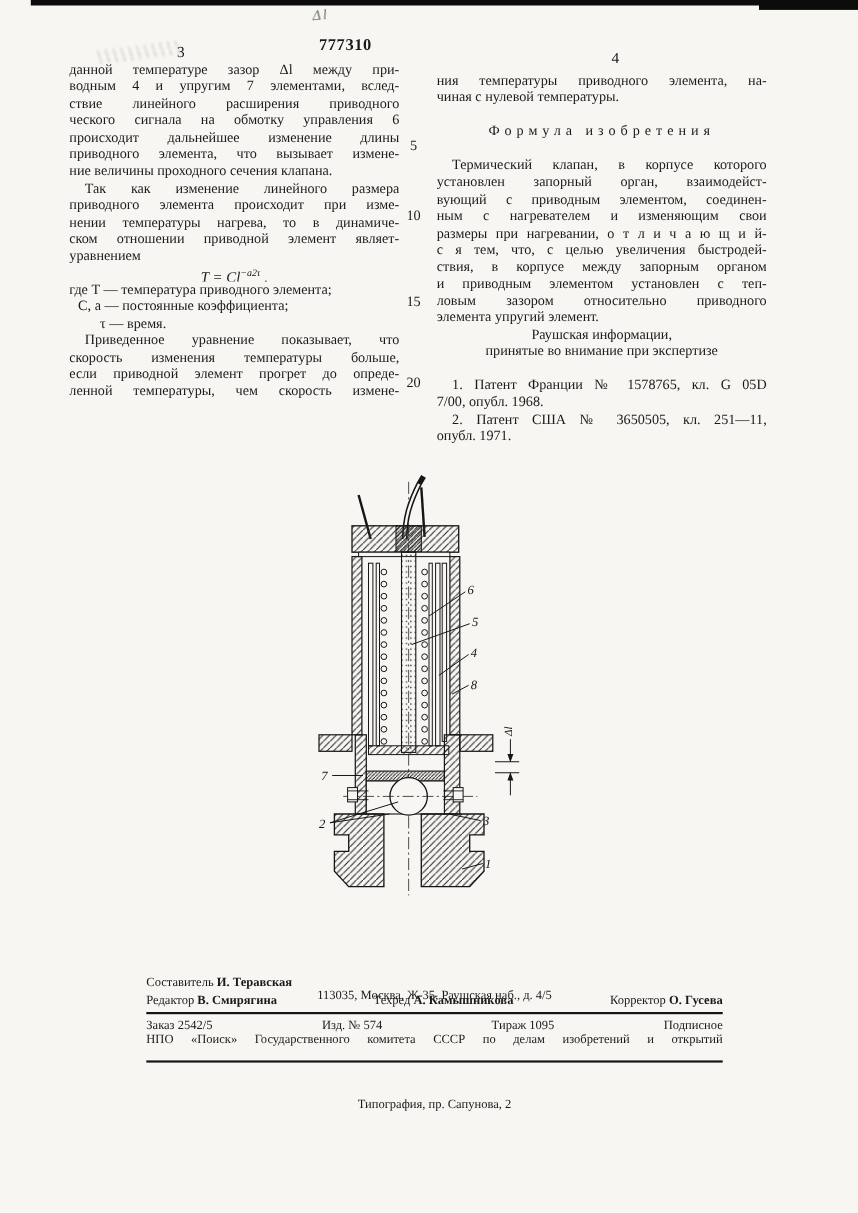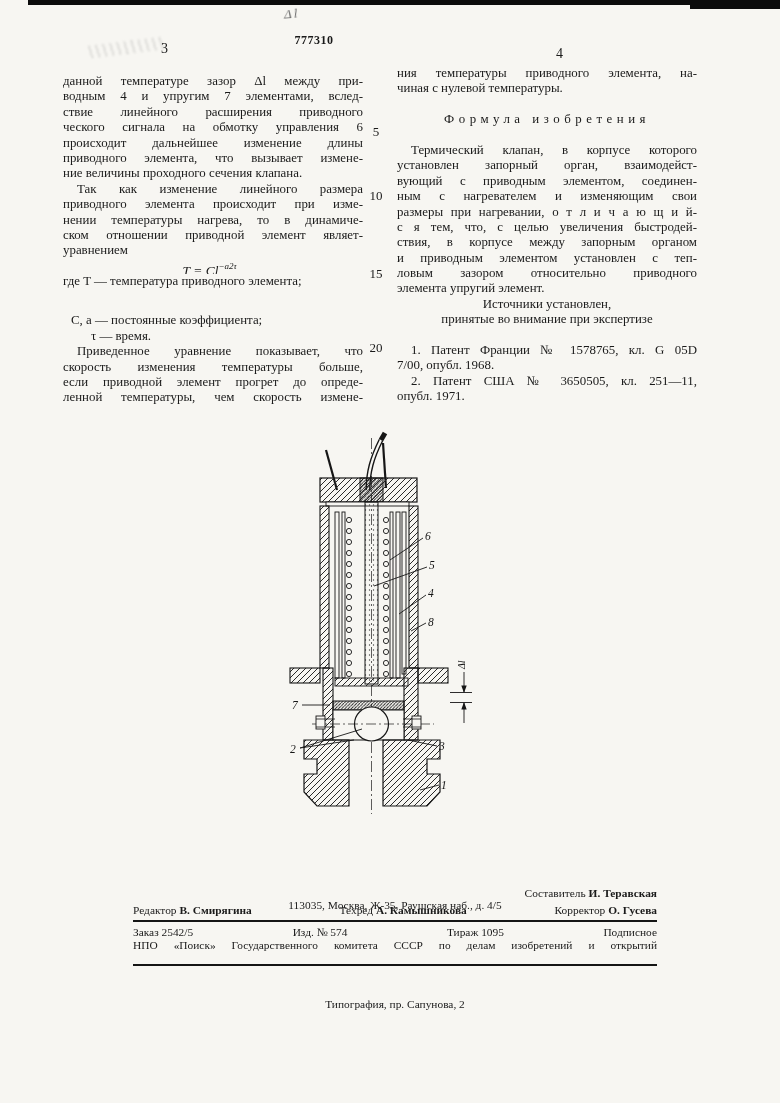--- a/index.html
+++ b/index.html
@@ -8,44 +8,44 @@
   
   .topline{position:absolute;top:0;left:28px;right:0;height:5px;background:#0c0c0c;}
   .topline-corner{position:absolute;top:0;right:0;width:90px;height:9px;background:#0c0c0c;}
   .smudge{position:absolute;top:6px;left:284px;font-size:13px;color:#6d6d6d;font-style:italic;
           transform:rotate(-5deg);filter:blur(.4px);letter-spacing:2px;}
   .scribble{position:absolute;top:41px;left:88px;width:78px;height:13px;opacity:.45;filter:blur(1px);
             transform:rotate(-7deg);
             background:repeating-linear-gradient(80deg,transparent 0 3px,#8a8a8a 3px 4px,transparent 4px 7px);}
   
   .pat{position:absolute;top:33px;left:0;width:628px;text-align:center;font-weight:bold;
-       font-size:12px;letter-spacing:.5px;}
+       font-size:15px;letter-spacing:.5px;}
   .pg{position:absolute;font-size:14px;}
   .pg3{top:41px;left:161px;} .pg4{top:46px;left:556px;}
   
-  .colL{position:absolute;top:74px;left:63px;width:300px;}
+  .colL{position:absolute;top:56px;left:63px;width:300px;}
   .colR{position:absolute;top:66px;left:397px;width:300px;}
   .tl{font-size:12.9px;line-height:15.4px;height:15.4px;overflow:hidden;
       text-align:justify;text-align-last:justify;}
   .tl.last{text-align-last:left;}
   .tl.center{text-align:center;text-align-last:center;}
   .tl.spread{letter-spacing:4.5px;}
   .tl.indent{text-indent:14px;}
-  .tl.ind1{padding-left:8px;margin-top:24px;}
+  .tl.ind1{padding-left:8px;}
   .tl.ind2{padding-left:28px;}
   .tl.blank{text-align-last:left;}
   .tl.formula{text-align:left;text-align-last:center;font-style:italic;font-size:13.5px;}
   .tl.formula sup{font-size:9px;font-style:italic;}
   .mn{position:absolute;left:362px;width:28px;text-align:center;font-size:13px;}
   .mn5{top:124px;} .mn10{top:188px;} .mn15{top:266px;} .mn20{top:340px;}
   
   .fig{position:absolute;left:264px;top:428px;width:250px;height:390px;}
   
   .frow{position:absolute;left:133px;width:524px;font-size:11.4px;line-height:13px;text-align:right;}
-  .f-sost{top:887px;text-align:right;}
+  .f-sost{top:887px;text-align:left;}
   .f-roles{top:904px;display:flex;justify-content:space-between;}
   .rule{position:absolute;left:133px;width:524px;height:2px;background:#151515;}
   .rule1{top:920px;} .rule2{top:964px;}
   .f-nums{top:926px;display:flex;justify-content:space-between;}
   .f-org{top:939px;text-align:justify;text-align-last:justify;}
   .f-addr{top:899px;text-align:center;}
   .f-print{top:970px;text-align:center;margin-top:28px;}
   .b{font-weight:bold;}
 </style>
 </head>
@@ -93,21 +93,21 @@
       <div class="tl indent">Термический клапан, в корпусе которого</div>
       <div class="tl ">установлен запорный орган, взаимодейст-</div>
       <div class="tl ">вующий с приводным элементом, соединен-</div>
       <div class="tl ">ным с нагревателем и изменяющим свои</div>
       <div class="tl ">размеры при нагревании, о т л и ч а ю щ и й-</div>
       <div class="tl ">с я тем, что, с целью увеличения быстродей-</div>
       <div class="tl ">ствия, в корпусе между запорным органом</div>
       <div class="tl ">и приводным элементом установлен с теп-</div>
       <div class="tl ">ловым зазором относительно приводного</div>
       <div class="tl last">элемента упругий элемент.</div>
-      <div class="tl center">Источники установлен,</div>
+      <div class="tl center">Раушская информации,</div>
       <div class="tl center">принятые во внимание при экспертизе</div>
       <div class="tl blank">&nbsp;</div>
       <div class="tl indent">1. Патент Франции № 1578765, кл. G 05D</div>
       <div class="tl last">7/00, опубл. 1968.</div>
       <div class="tl indent">2. Патент США № 3650505, кл. 251—11,</div>
       <div class="tl last">опубл. 1971.</div>
     </div>
 
   <div class="mn mn5">5</div>
   <div class="mn mn10">10</div>

